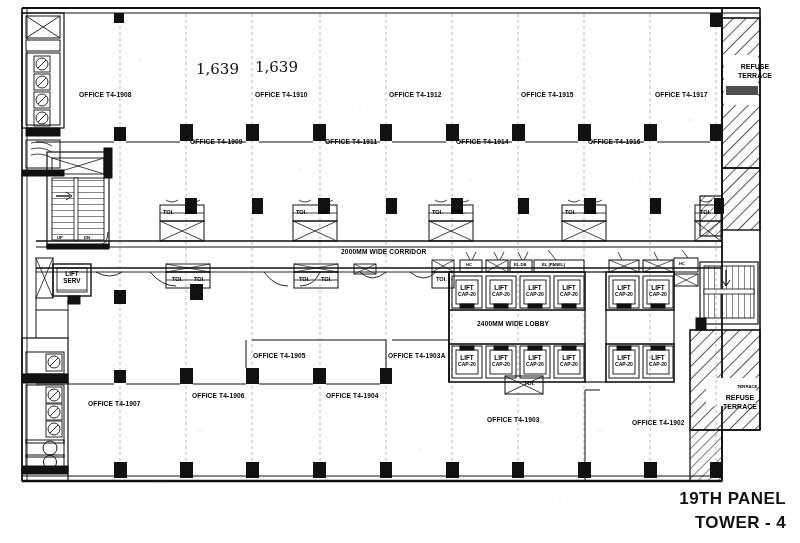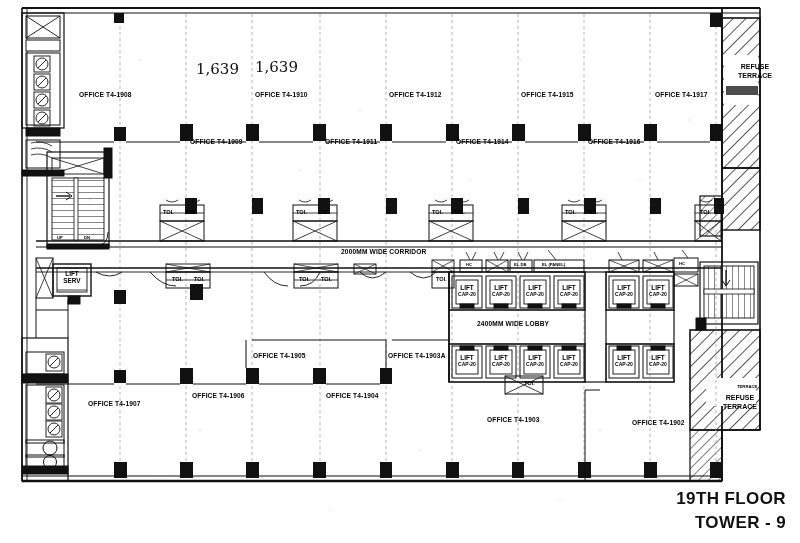--- a/index.html
+++ b/index.html
@@ -546,16 +546,16 @@
   <div class="toi-lbl" style="left:172px;top:276px;">TOI.</div>
   <div class="toi-lbl" style="left:194px;top:276px;">TOI.</div>
   <div class="toi-lbl" style="left:299px;top:276px;">TOI.</div>
   <div class="toi-lbl" style="left:321px;top:276px;">TOI.</div>
   <div class="toi-lbl" style="left:436px;top:276px;">TOI.</div>
   <div class="toi-lbl" style="left:524px;top:380px;">TOI.</div>
 
   <div class="lbl tiny" style="left:57px;top:236px;">UP</div>
   <div class="lbl tiny" style="left:84px;top:236px;">DN</div>
 
-  <div class="title" style="left:540px;top:489px;width:246px;">19TH FLOOR</div>
-  <div class="title" style="left:540px;top:513px;width:246px;">TOWER - 9</div>
+  <div class="title" style="left:540px;top:489px;width:246px;">19TH PANEL</div>
+  <div class="title" style="left:540px;top:513px;width:246px;">TOWER - 4</div>
 
 </div>
 
 </body></html>

